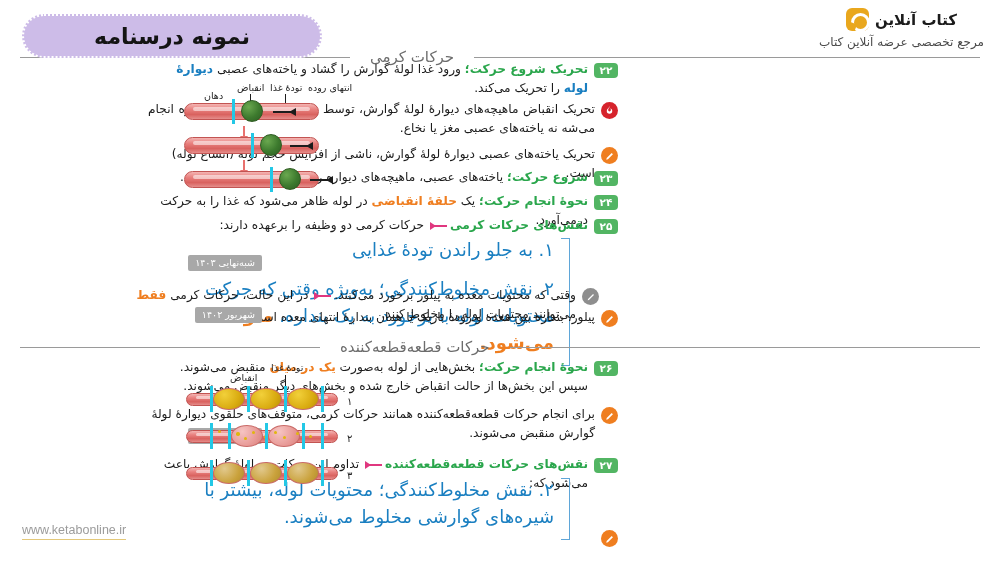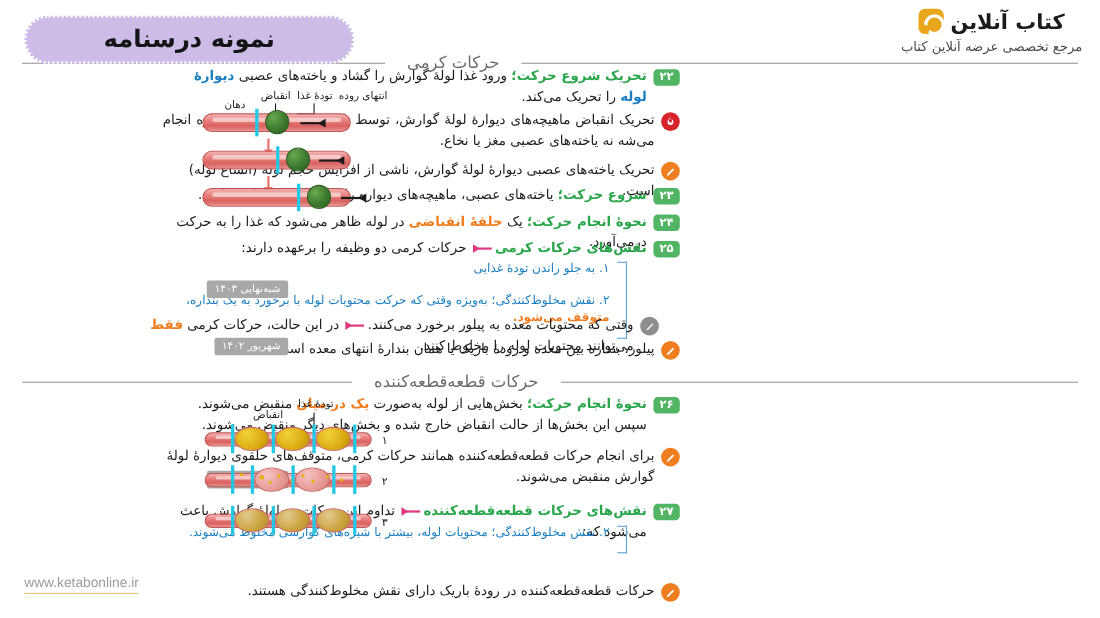--- a/index.html
+++ b/index.html
@@ -25,21 +25,21 @@
     letter-spacing:0.5px;
     z-index:20;
   }
 
   
   .logo-wrap{
     position:absolute; right:16px; top:8px;
     text-align:center; z-index:20;
   }
   .logo-row{ display:flex; align-items:center; justify-content:center; gap:6px; }
-  .logo-text{ font-size:19px; font-weight:bold; color:#1b1b1b; letter-spacing:0.5px;}
+  .logo-text{ font-size:15px; font-weight:bold; color:#1b1b1b; letter-spacing:0.5px;}
   .logo-mark{
     width:23px; height:23px; border-radius:6px;
     background:#e9a71d; position:relative; display:inline-block;
   }
   .logo-mark::after{
     content:""; position:absolute; left:5px; top:5px;
     width:13px; height:13px; border-radius:50%;
     border:3px solid #ffffff;
   }
   .logo-mark::before{
@@ -100,21 +100,21 @@
   .sublist{ position:absolute; }
   .sublist .bracket{
     position:absolute; right:0; top:2px; bottom:2px; width:9px;
     border-right:1.6px solid #5fa6d8;
     border-top:1.6px solid #5fa6d8;
     border-bottom:1.6px solid #5fa6d8;
     border-radius:0;
   }
   .sublist .items{ padding-right:16px; }
   .sublist .subitem{
-    font-size:11px; color:#1a7fc1; line-height:1.5;
+    font-size:18px; color:#1a7fc1; line-height:1.5;
     margin-bottom:12px; text-align:right;
   }
 
   
   .exambadge{
     position:absolute;
     background:#a8a8a8; color:#ffffff;
     font-size:9.5px; padding:2px 7px 3px 7px;
     border-radius:2px; white-space:nowrap;
   }
@@ -330,21 +330,20 @@
     </div>
   </div>
 </div>
 
 <div class="row" style="top:528px; right:382px; width:470px;">
   <span class="cicon orange">
     <svg width="10" height="10" viewBox="0 0 24 24">
         <path d="M3 21l4-1 12-12-3-3L4 17l-1 4z" fill="#ffffff"></path>
       </svg>
   </span>
-  <span class="body">حرکات قطعه‌قطعه‌کننده در رودهٔ باریک دارای نقش مخلوط‌کنندگی هستند.</span>
 </div>
 
 <div class="fig" style="left:175px; top:82px; width:210px; height:105px;">
 
   <div class="lab" style="left:133px; top:0px;">انتهای روده</div>
   <div class="lab" style="left:95px; top:0px;">تودهٔ غذا</div>
   <div class="lab" style="left:62px; top:0px;">انقباض</div>
   <div class="lab" style="left:29px; top:8px;">دهان</div>
 
   <div class="leader" style="left:110px; top:12px; width:1px; height:9px;"></div>

